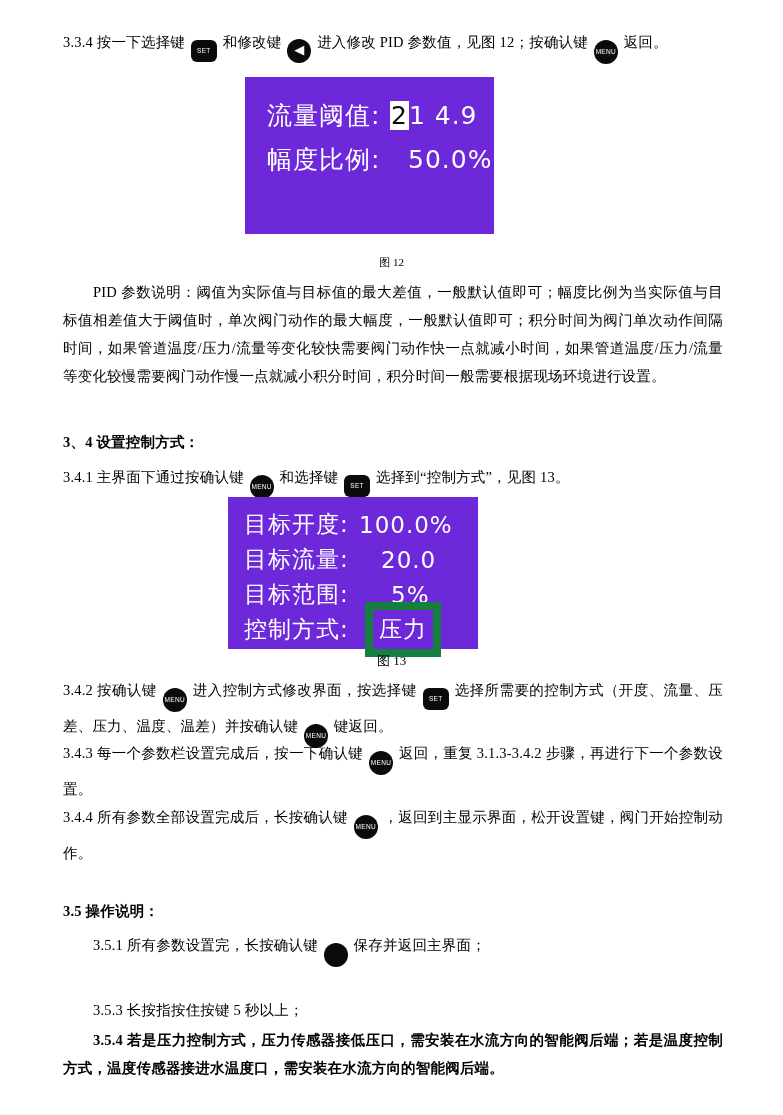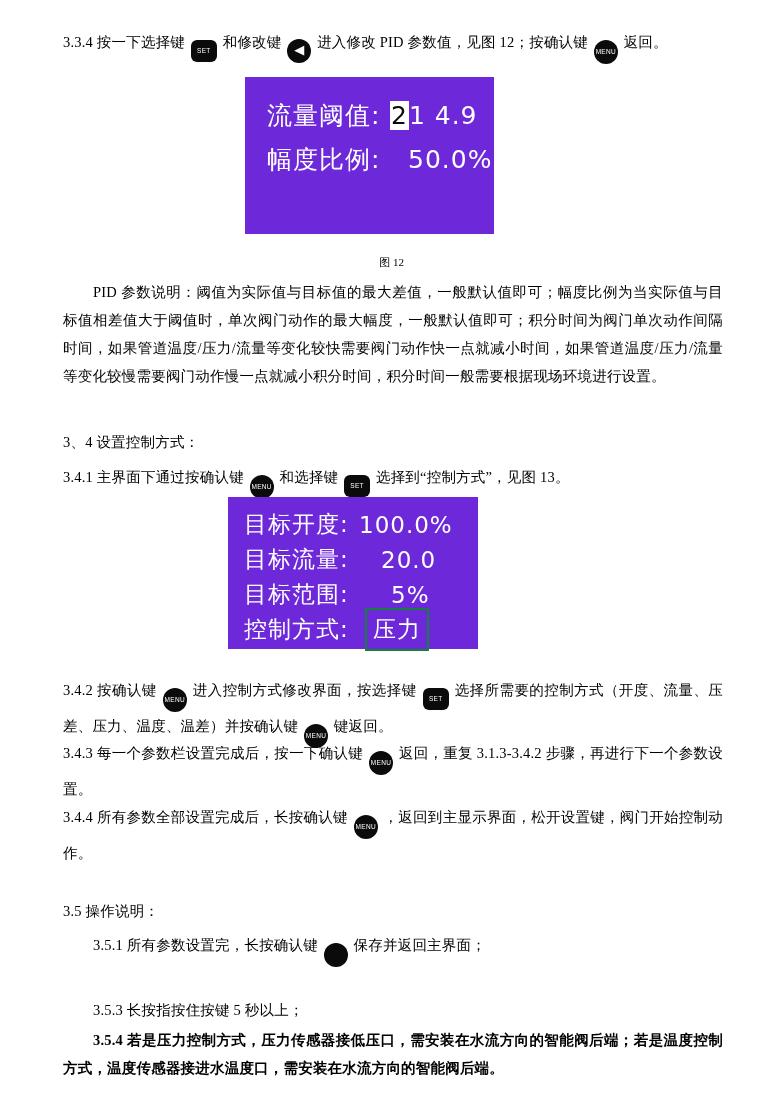--- a/index.html
+++ b/index.html
@@ -23,21 +23,21 @@
     box-sizing: border-box;
   }
   p.para {
     margin: 0 0 0 0;
     font-size: 14.5px;
     line-height: 28px;
     text-align: justify;
     letter-spacing: 0.2px;
   }
   .indent2 { text-indent: 30px; }
-  .bold { font-weight: normal; }
+  .bold { font-weight: bold; }
 
   
   .keybtn {
     display: inline-block;
     width: 26px;
     height: 22px;
     background: #0b0b0b;
     border-radius: 6px;
     color: #ffffff;
     font-family: "Liberation Sans", sans-serif;
@@ -74,21 +74,21 @@
     white-space: nowrap;
   }
   .lcd-label { letter-spacing: 1px; }
   .lcd-value { letter-spacing: 1px; }
   .inv {
     background: #ffffff;
     color: #0a0a0a;
     padding: 0 1px;
   }
   .boxed {
-    border: 2px solid #15803d;
+    border: 8px solid #15803d;
     padding: 4px 6px;
   }
 
   #fig12 {
     position: absolute;
     left: 245px;
     top: 77px;
     width: 249px;
     height: 157px;
     padding: 16px 0 0 22px;
@@ -186,20 +186,21 @@
     </div>
     <div class="lcd-row">
       <span class="lcd-label">目标范围:</span>
       <span class="lcd-value" style="margin-left:32px;">5%</span>
     </div>
     <div class="lcd-row">
       <span class="lcd-label">控制方式:</span>
       <span class="lcd-value boxed" style="margin-left:6px;">压力</span>
     </div>
   </div>
+  <div id="fig13-caption">图 13</div>
 
   <div class="blk" style="top:676px;">
     <p class="para">
       <span>3.4.2</span>
       <span>按确认键</span>
       <span class="keybtn round tiny">MENU</span>
       <span>进入控制方式修改界面，按选择键</span>
       <span class="keybtn tiny">SET</span>
       <span>选择所需要的控制方式（开度、流量、压差、压力、温度、温差）并按确认键</span>
       <span class="keybtn round tiny">MENU</span>

